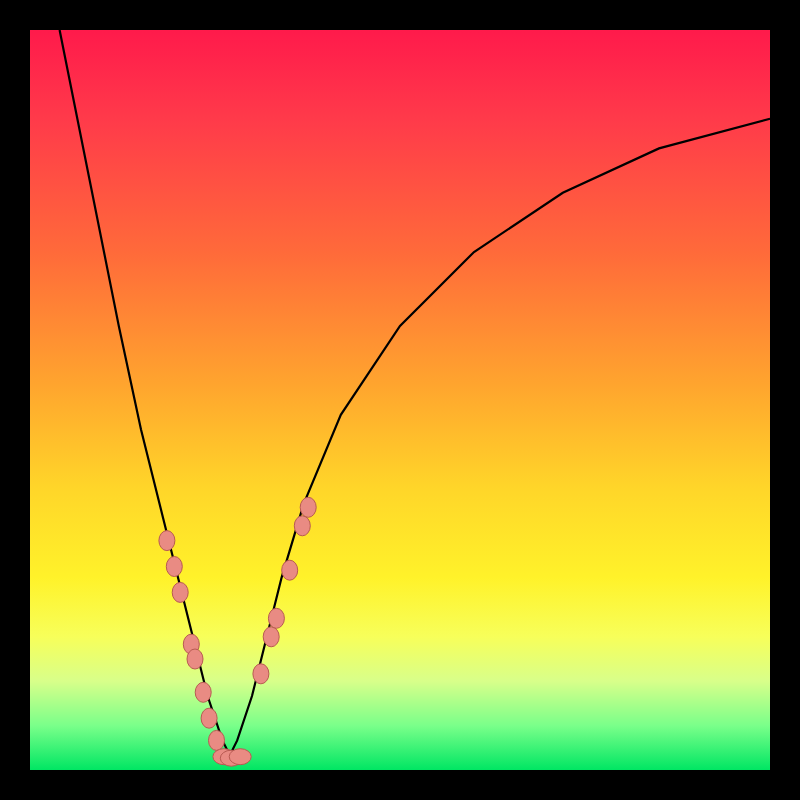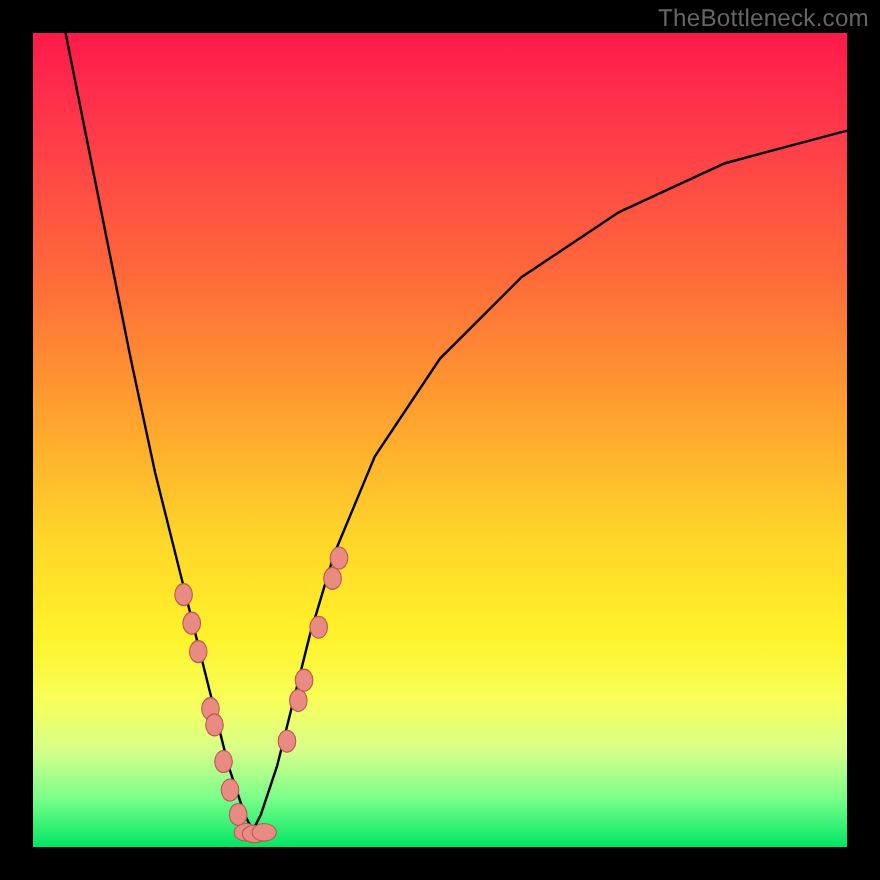--- a/index.html
+++ b/index.html
@@ -64,21 +64,20 @@
     fill: #e98b83;
     stroke: #b85a52;
     stroke-width: 1;
   }
 </style>
 </head>
 <body>
 
 <div class="chart-wrap">
 
-  <div class="watermark">TheBottleneck.com</div>
 
   <div class="plot-area">
     <svg class="curve" viewBox="0 0 740 740">
       <path id="curve-path" class="curve-path" d="M29.6 0.0 L59.2 148.0 L88.8 296.0 L111.0 399.6 L133.2 488.4 L148.0 547.6 L162.8 606.8 L177.6 666.0 L192.4 710.4 L199.8 725.2 L207.2 710.4 L222.0 666.0 L236.8 606.8 L251.6 547.6 L273.8 473.6 L310.8 384.8 L370.0 296.0 L444.0 222.0 L532.8 162.8 L629.0 118.4 L740.0 88.8"></path>
       <g id="dots-left">
           <ellipse cx="136.9" cy="510.6" rx="8" ry="10" class="dot"></ellipse>
           <ellipse cx="144.3" cy="536.5" rx="8" ry="10" class="dot"></ellipse>
           <ellipse cx="150.2" cy="562.4" rx="8" ry="10" class="dot"></ellipse>
           <ellipse cx="161.3" cy="614.2" rx="8" ry="10" class="dot"></ellipse>
           <ellipse cx="165.0" cy="629.0" rx="8" ry="10" class="dot"></ellipse>

